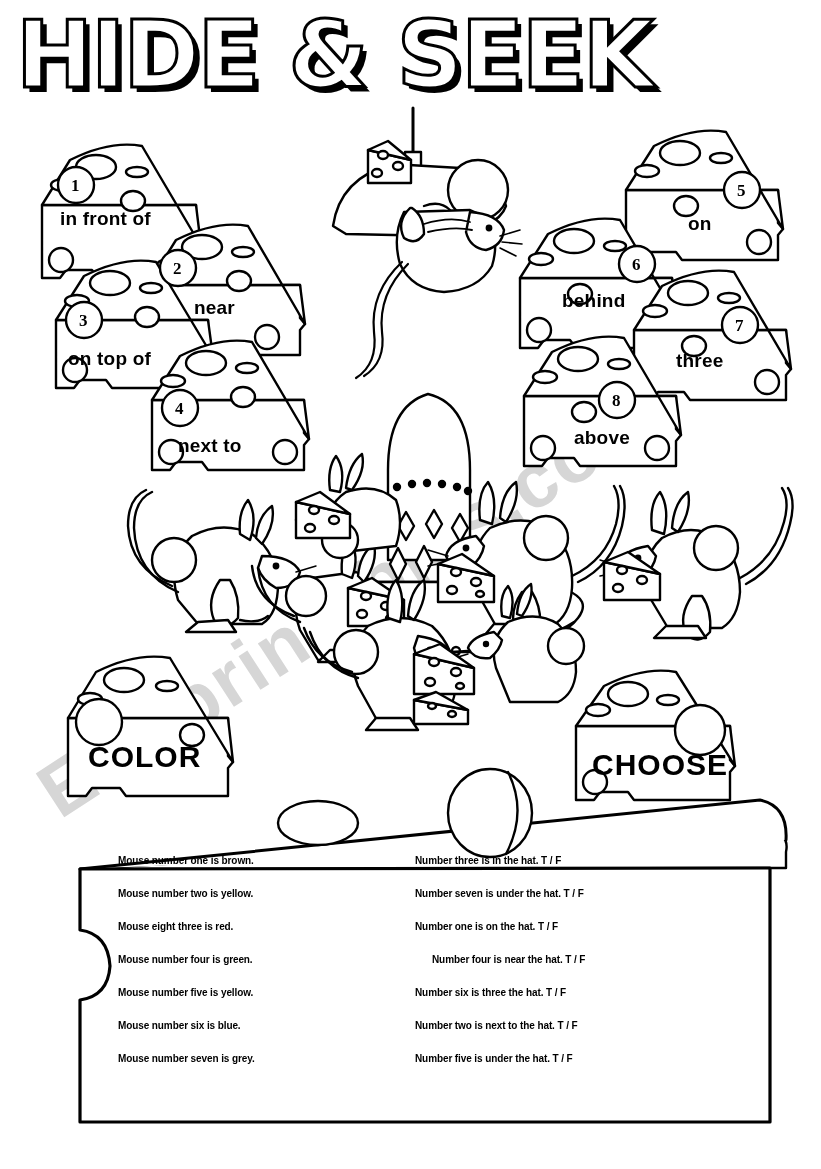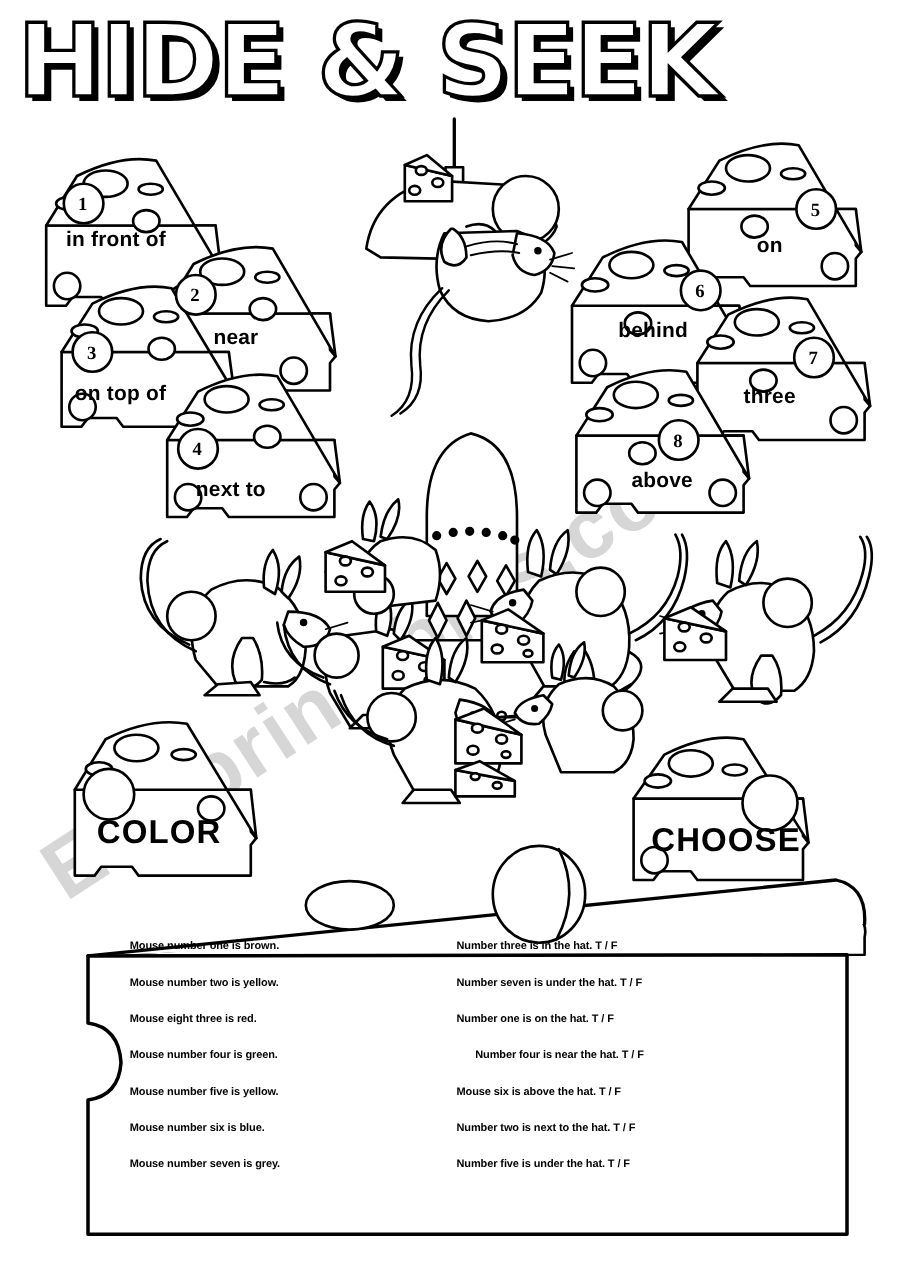--- a/index.html
+++ b/index.html
@@ -427,18 +427,18 @@
     <div class="lbl sent" style="left:118px;top:921px;">Mouse eight three is red.</div>
     <div class="lbl sent" style="left:118px;top:954px;">Mouse number four is green.</div>
     <div class="lbl sent" style="left:118px;top:987px;">Mouse number five is yellow.</div>
     <div class="lbl sent" style="left:118px;top:1020px;">Mouse number six is blue.</div>
     <div class="lbl sent" style="left:118px;top:1053px;">Mouse number seven is grey.</div>
 
     <div class="lbl sent" style="left:415px;top:855px;">Number three is in the hat. T / F</div>
     <div class="lbl sent" style="left:415px;top:888px;">Number seven is under the hat. T / F</div>
     <div class="lbl sent" style="left:415px;top:921px;">Number one is on the hat. T / F</div>
     <div class="lbl sent" style="left:415px;top:954px;margin-left:17px;">Number four is near the hat. T / F</div>
-    <div class="lbl sent" style="left:415px;top:987px;">Mouse six is above the hat. T / F</div>
+    <div class="lbl sent" style="left:415px;top:987px;">Number six is three the hat. T / F</div>
     <div class="lbl sent" style="left:415px;top:1020px;">Number two is next to the hat. T / F</div>
     <div class="lbl sent" style="left:415px;top:1053px;">Number five is under the hat. T / F</div>
 
   </div>
 </div>
 
 </body></html>

